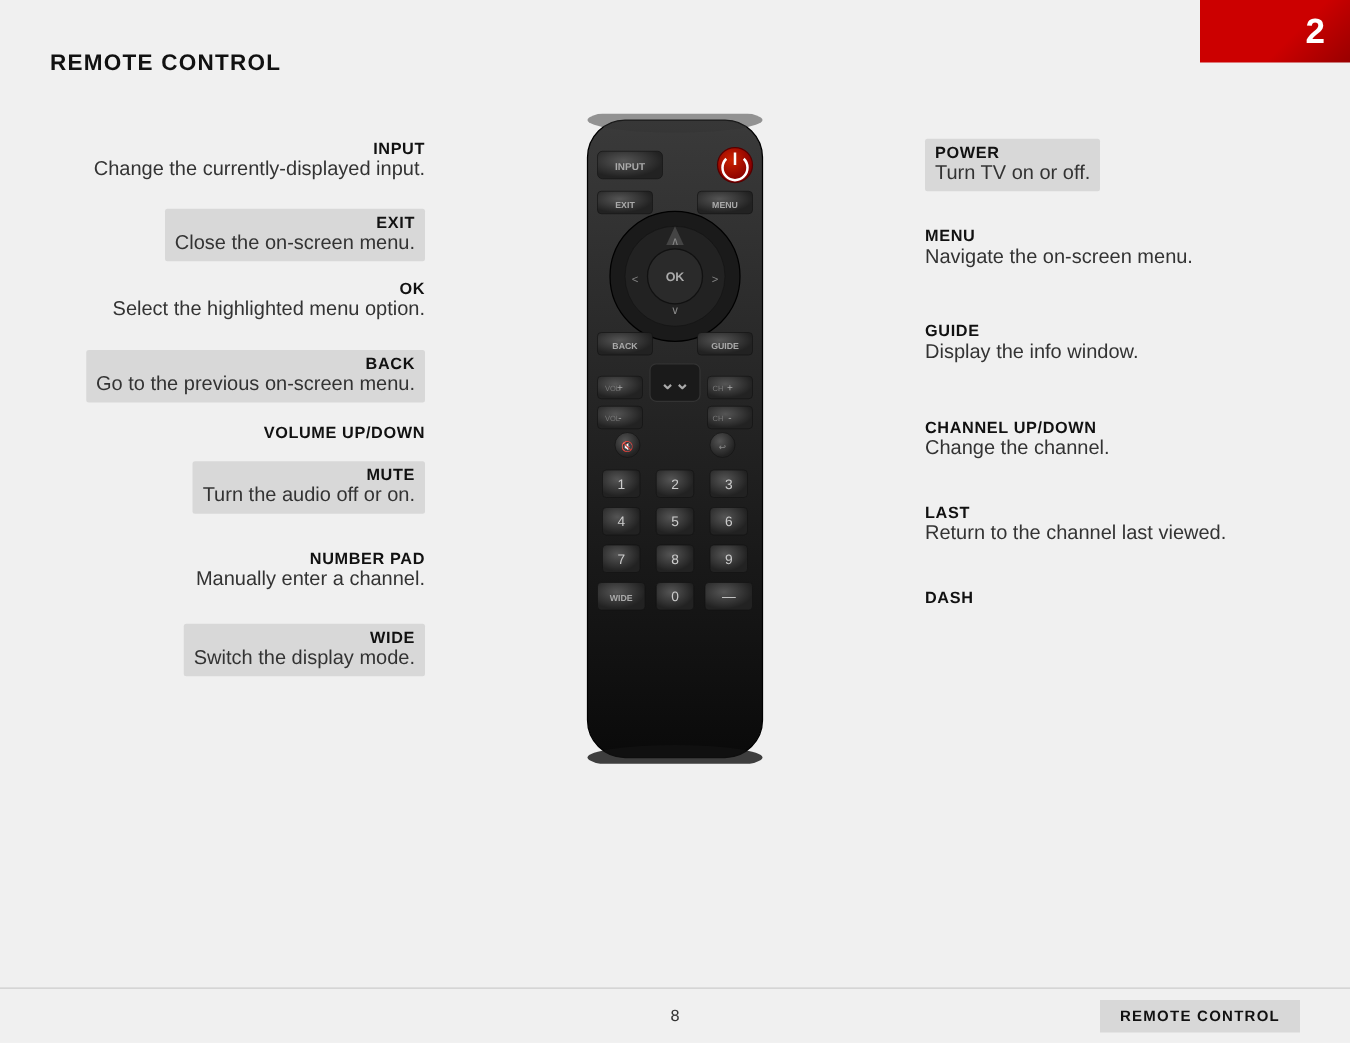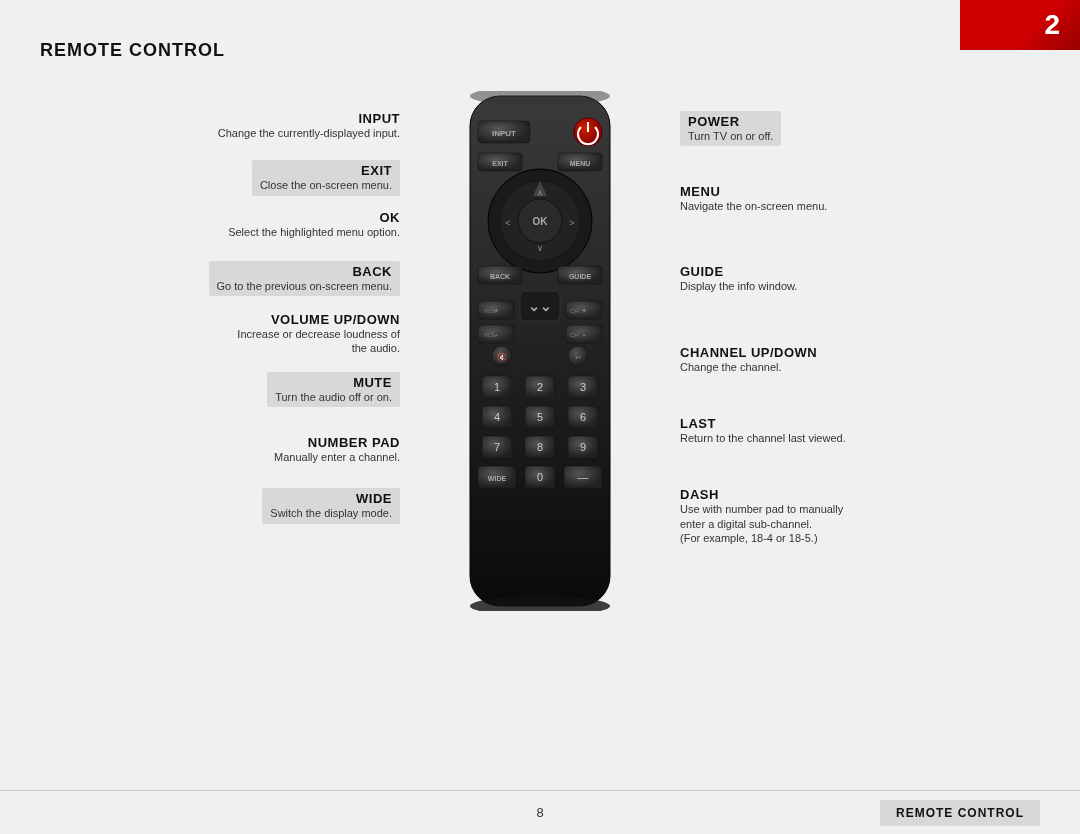--- a/index.html
+++ b/index.html
@@ -80,21 +80,21 @@
 
     .label-title {
       font-size: 13px;
       font-weight: 900;
       color: #111;
       display: block;
       letter-spacing: 0.5px;
     }
 
     .label-desc {
-      font-size: 11px;
+      font-size: 16px;
       color: #333;
       display: block;
       line-height: 1.3;
     }
 
     
     .label-item.has-bg {
       background: #d8d8d8;
       padding: 3px 8px;
       border-radius: 2px;
@@ -105,21 +105,21 @@
       display: flex;
       flex-direction: column;
       align-items: flex-start;
       width: 330px;
       padding-left: 30px;
       gap: 0;
     }
 
     .right-label-item {
       text-align: left;
-      margin-bottom: 16px;
+      margin-bottom: 6px;
     }
 
     .right-label-item.has-bg {
       background: #d8d8d8;
       padding: 3px 8px;
       border-radius: 2px;
     }
 
     
     .remote-container {
@@ -169,20 +169,21 @@
     }
 
     
     .spacer { height: 8px; }
 
     .label-title { font-size: 13px; font-weight: 900; }
 
     
     .remote-layout {
       position: relative;
+      justify-content: space-between;
     }
   </style>
 </head>
 <body>
 
 <div class="main-content">
 
   <div class="top-bar">
     <span class="page-number">2</span>
   </div>
@@ -213,21 +214,20 @@
 
       <div class="spacer" style="height:16px"></div>
       <div class="label-item has-bg">
         <span class="label-title">BACK</span>
         <span class="label-desc">Go to the previous on-screen menu.</span>
       </div>
 
       <div class="spacer" style="height:10px"></div>
       <div class="label-item">
         <span class="label-title">VOLUME UP/DOWN</span>
-        <span class="label-desc">Increase or decrease loudness of<br>the audio.</span>
       </div>
 
       <div class="spacer" style="height:10px"></div>
       <div class="label-item has-bg">
         <span class="label-title">MUTE</span>
         <span class="label-desc">Turn the audio off or on.</span>
       </div>
 
       <div class="spacer" style="height:22px"></div>
       <div class="label-item">
@@ -392,21 +392,20 @@
 
       <div class="spacer" style="height:26px"></div>
       <div class="right-label-item">
         <span class="label-title">LAST</span>
         <span class="label-desc">Return to the channel last viewed.</span>
       </div>
 
       <div class="spacer" style="height:26px"></div>
       <div class="right-label-item">
         <span class="label-title">DASH</span>
-        <span class="label-desc">Use with number pad to manually<br>enter a digital sub-channel.<br>(For example, 18-4 or 18-5.)</span>
       </div>
     </div>
 
   </div>
 
 </div>
 
 <div class="bottom-bar">
   <span class="bottom-page-num">8</span>
   <span class="bottom-section-label">REMOTE CONTROL</span>

